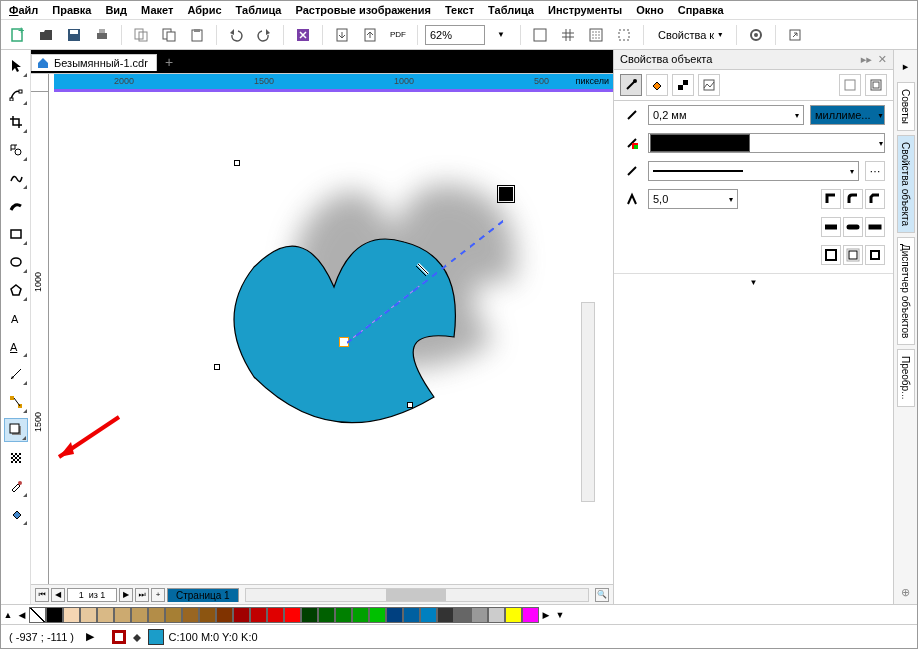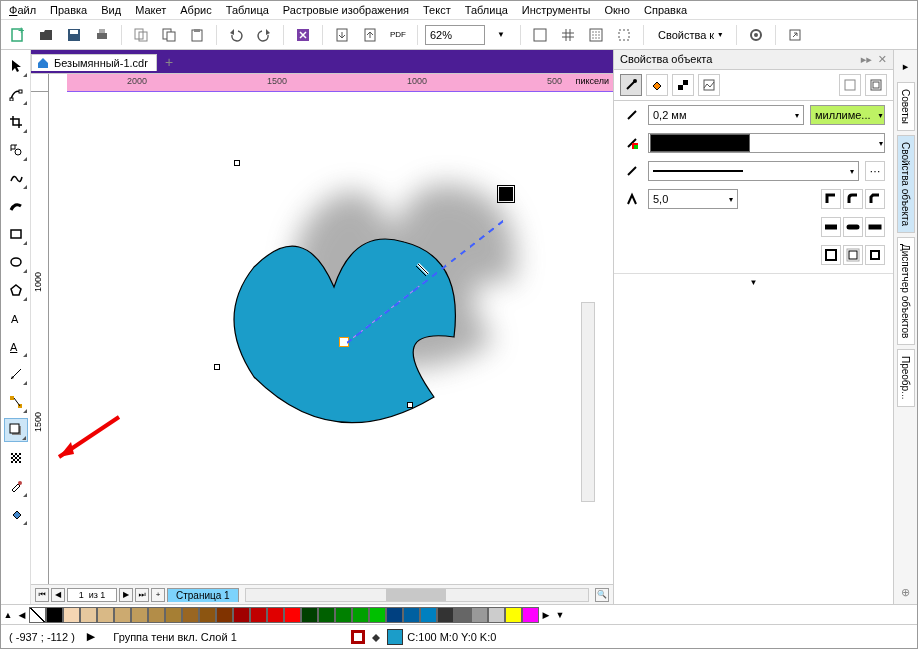--- a/index.html
+++ b/index.html
@@ -1,36 +1,36 @@
 <!DOCTYPE html>
 <html><head>
 <meta charset="utf-8">
 <style>
 * { margin: 0; padding: 0; box-sizing: border-box; font-family: Tahoma, Arial, sans-serif; font-size: 11px; }
 body { width: 918px; height: 649px; background: #fff; overflow: hidden; display: flex; flex-direction: column; border: 1px solid #999; }
 .menubar { display: flex; gap: 14px; padding: 3px 8px; background: #fff; border-bottom: 1px solid #ddd; }
-.menubar span { cursor: pointer; }
+.menubar span { cursor: pointer; font-weight: bold; }
 .menubar u { text-decoration: underline; }
 .toolbar { display: flex; align-items: center; gap: 4px; padding: 3px 5px; background: #fff; border-bottom: 1px solid #ccc; height: 30px; }
 .tbtn { width: 24px; height: 24px; display: flex; align-items: center; justify-content: center; cursor: pointer; border-radius: 2px; }
 .tsep { width: 1px; height: 20px; background: #ddd; margin: 0 3px; }
 .zoom-input { width: 60px; height: 20px; border: 1px solid #999; padding: 0 4px; }
 .dropdown-btn { display: flex; align-items: center; padding: 2px 6px; border: 1px solid transparent; cursor: pointer; gap: 4px; }
 .main-row { display: flex; flex: 1; min-height: 0; }
 .toolbox { width: 30px; background: #fff; display: flex; flex-direction: column; align-items: center; padding-top: 4px; gap: 4px; border-right: 1px solid #ddd; }
 .tool { width: 24px; height: 24px; display: flex; align-items: center; justify-content: center; cursor: pointer; position: relative; }
 .tool.active { background: #cde6f7; border: 1px solid #7ab5e0; }
 .tool-corner { position: absolute; bottom: 1px; right: 1px; width: 0; height: 0; border-left: 4px solid transparent; border-bottom: 4px solid #555; }
 .center-col { flex: 1; display: flex; flex-direction: column; min-width: 0; }
-.doc-tabs { display: flex; align-items: center; background: #4c1d95; border-bottom: 1px solid #ccc; height: 24px; }
+.doc-tabs { display: flex; align-items: center; background: #000000; border-bottom: 1px solid #ccc; height: 24px; }
 .doc-tab { display: flex; align-items: center; background: #fff; border: 1px solid #ccc; border-bottom: none; padding: 2px 8px 2px 4px; margin-top: 2px; gap: 4px; }
 .home-icon { width: 14px; height: 12px; }
 .tab-plus { padding: 2px 8px; color: #888; cursor: pointer; font-size: 14px; }
 .canvas-wrap { flex: 1; display: flex; position: relative; background: #fff; }
-.ruler-h { position: absolute; top: 0; left: 36px; right: 0; height: 18px; background: #f9a8d4; border-bottom: 1px solid #8b5cf6; }
+.ruler-h { position: absolute; top: 0; left: 23px; right: 0; height: 18px; background: #0ea5e9; border-bottom: 3px solid #8b5cf6; }
 .ruler-v { position: absolute; top: 18px; left: 0; width: 18px; bottom: 0; background: #fff; border-right: 1px solid #999; }
 .ruler-corner { position: absolute; top: 0; left: 0; width: 18px; height: 18px; background: #fff; border-right: 1px solid #999; border-bottom: 1px solid #999; }
 .ruler-h-inner { position: relative; width: 100%; height: 100%; }
 .ruler-tick-label { position: absolute; top: 2px; font-size: 9px; color: #444; }
 .ruler-units { position: absolute; right: 4px; top: 2px; font-size: 9px; }
 .ruler-v-inner { position: relative; width: 100%; height: 100%; }
 .ruler-v-label { position: absolute; left: 2px; font-size: 9px; writing-mode: vertical-lr; transform: rotate(180deg); }
 .canvas { position: absolute; top: 18px; left: 18px; right: 18px; bottom: 18px; background: #fff; overflow: hidden; }
 .shadow-blob { position: absolute; filter: blur(14px); opacity: 0.55; }
 .main-blob { position: absolute; }
@@ -38,36 +38,36 @@
 .target-square { position: absolute; width: 14px; height: 14px; border: 2px solid #000; background: #000; }
 .target-outline { position: absolute; width: 18px; height: 18px; border: 1px solid #000; }
 .center-square { position: absolute; width: 10px; height: 10px; border: 1px solid #ff9900; background: #fff; }
 .dashline { position: absolute; width: 200px; height: 2px; background: repeating-linear-gradient(90deg, #4060ff 0 6px, transparent 6px 12px); transform-origin: left center; }
 .dashline2 { position: absolute; width: 100px; height: 1px; background: repeating-linear-gradient(90deg, #c080ff 0 4px, transparent 4px 8px); transform-origin: left center; }
 .arrow-annot { position: absolute; }
 .scrollbar-v { position: absolute; right: 0; top: 210px; width: 14px; height: 200px; background: #f0f0f0; border: 1px solid #ccc; }
 .page-nav { display: flex; align-items: center; height: 20px; background: #f5f5f5; border-top: 1px solid #ccc; gap: 2px; padding: 0 4px; }
 .page-nav .pbtn { width: 14px; height: 14px; border: 1px solid #999; display: flex; align-items: center; justify-content: center; font-size: 8px; cursor: pointer; }
 .page-field { width: 50px; height: 14px; border: 1px solid #999; text-align: center; font-size: 9px; }
-.page-tab { padding: 1px 8px; background: #7dd3fc; border: 1px solid #999; border-bottom: none; font-size: 10px; }
+.page-tab { padding: 1px 8px; background: #0369a1; border: 1px solid #999; border-bottom: none; font-size: 10px; }
 .hscroll { flex: 1; height: 14px; margin: 0 4px; display: flex; }
 .hscroll-track { flex: 1; background: #f0f0f0; border: 1px solid #ccc; position: relative; }
 .hscroll-thumb { position: absolute; left: 140px; width: 60px; top: 0; bottom: 0; background: #c8c8c8; }
 .right-panel { width: 280px; background: #fff; border-left: 1px solid #ccc; display: flex; flex-direction: column; }
 .panel-title { display: flex; justify-content: space-between; padding: 3px 6px; background: #f0f0f0; font-size: 11px; border-bottom: 1px solid #ccc; }
 .panel-title .controls { display: flex; gap: 6px; color: #888; }
 .panel-tabs { display: flex; padding: 4px 6px; gap: 4px; border-bottom: 1px solid #ccc; justify-content: space-between; }
 .ptab-group { display: flex; gap: 4px; }
 .ptab { width: 22px; height: 22px; border: 1px solid #ccc; display: flex; align-items: center; justify-content: center; cursor: pointer; }
 .ptab.selected { background: #e0e0e0; border-color: #888; }
 .section-title { font-weight: bold; padding: 6px 8px; border-bottom: 1px solid #ddd; }
 .prop-row { display: flex; align-items: flex-start; padding: 4px 8px; gap: 6px; }
 .prop-icon { width: 20px; height: 20px; display: flex; align-items: center; justify-content: center; }
 .prop-input { flex: 1; height: 20px; border: 1px solid #999; padding: 0 4px; background: #fff; display: flex; align-items: center; justify-content: space-between; }
-.prop-select { height: 20px; border: 1px solid #999; padding: 0 4px; background: #bef264; display: flex; align-items: center; gap: 8px; }
+.prop-select { height: 20px; border: 1px solid #999; padding: 0 4px; background: #0369a1; display: flex; align-items: center; gap: 8px; }
 .color-well { width: 100px; height: 18px; background: #000; border: 1px solid #666; }
 .mini-btns { display: flex; gap: 2px; }
 .mini-btn { width: 20px; height: 20px; border: 1px solid #ccc; display: flex; align-items: center; justify-content: center; cursor: pointer; }
 .side-dockers { width: 24px; background: #f5f5f5; border-left: 1px solid #ccc; display: flex; flex-direction: column; align-items: center; padding-top: 4px; gap: 4px; }
 .docker-tab { width: 18px; padding: 6px 2px; writing-mode: vertical-lr; font-size: 10px; border: 1px solid #ccc; background: #fff; cursor: pointer; text-align: center; }
 .docker-tab.active { background: #cde6f7; }
 .color-palette-row { display: flex; align-items: center; height: 20px; border-top: 1px solid #ccc; }
 .pal-nav { width: 14px; height: 16px; display: flex; align-items: center; justify-content: center; font-size: 9px; cursor: pointer; }
 .pal-swatch { width: 17px; height: 16px; border: 1px solid #666; cursor: pointer; }
 .pal-nocolor { width: 17px; height: 16px; border: 1px solid #666; background: linear-gradient(45deg, #fff 45%, #000 45%, #000 55%, #fff 55%), linear-gradient(-45deg, #fff 45%, #000 45%, #000 55%, #fff 55%); cursor: pointer; }
@@ -642,24 +642,23 @@
       <div class="pal-swatch" style="background: rgb(204, 204, 204);"></div>
       <div class="pal-swatch" style="background: rgb(255, 255, 0);"></div>
       <div class="pal-swatch" style="background: rgb(255, 0, 255);"></div>
     </div>
   <div class="pal-nav">▶</div>
   <div class="pal-nav">▼</div>
 </div>
 
 <div class="statusbar">
   <div class="status-seg">
-      <span>( -937 ; -112 )</span>
+      <span>( -937 ; -111 )</span>
       <span style="margin-left:8px">▶</span>
     </div>
-  <div class="status-seg" style="flex:0 0 220px">Группа тени  вкл.  Слой 1</div>
   <div class="status-seg">
     <svg width="14" height="14">
         <rect width="14" height="14" fill="#a00"></rect>
         <rect x="3" y="3" width="8" height="8" fill="#fff"></rect>
       </svg>
     <svg width="14" height="14">
         <path d="M3 8 L7 4 L11 8 L7 12 Z" fill="#333"></path>
       </svg>
     <div class="sw" style="background:#1b9dc9"></div>
     <span>C:100 M:0 Y:0 K:0</span>

